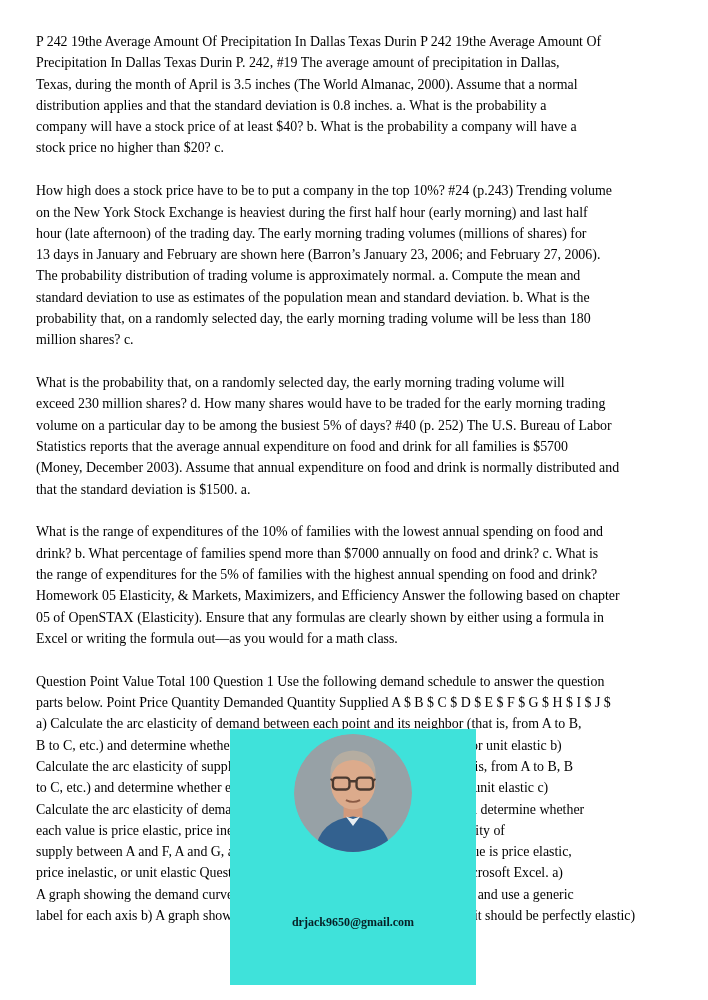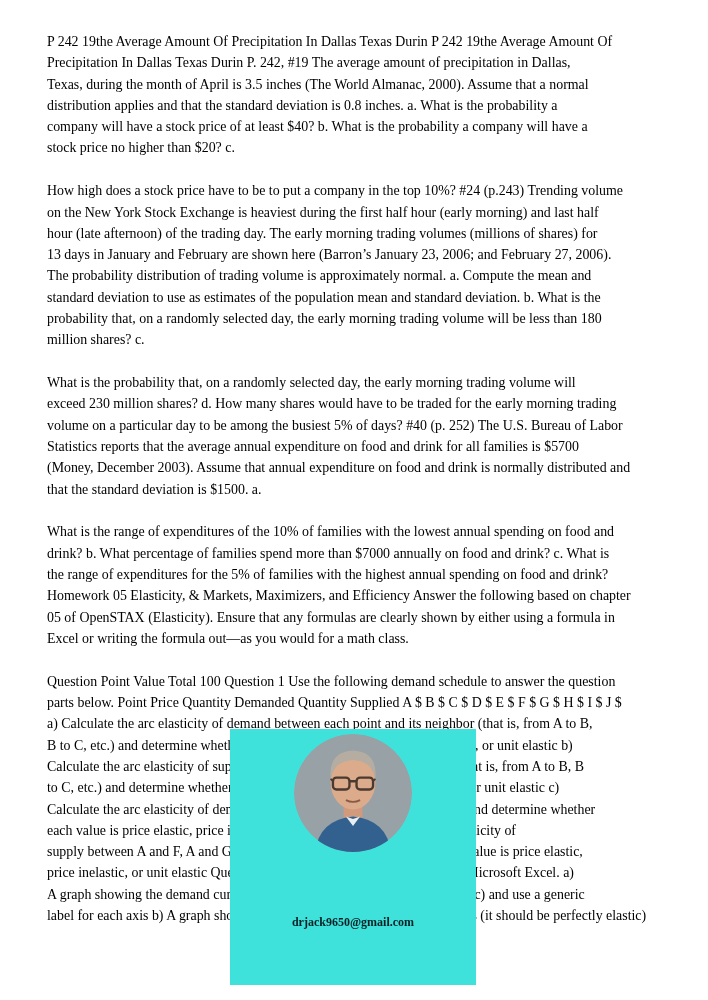--- a/index.html
+++ b/index.html
@@ -14,21 +14,21 @@
     overflow: hidden;
     font-family: "Liberation Serif", serif;
   }
   .page {
     position: absolute;
     inset: 0;
     background: #ffffff;
   }
   .doc {
     position: absolute;
-    left: 47px;
+    left: 36px;
     top: 31px;
     width: 640px;
     color: #000000;
     font-size: 13.9px;
     line-height: 21.3px;
   }
   .para {
     white-space: pre;
     margin: 0 0 21.5px 0;
   }

